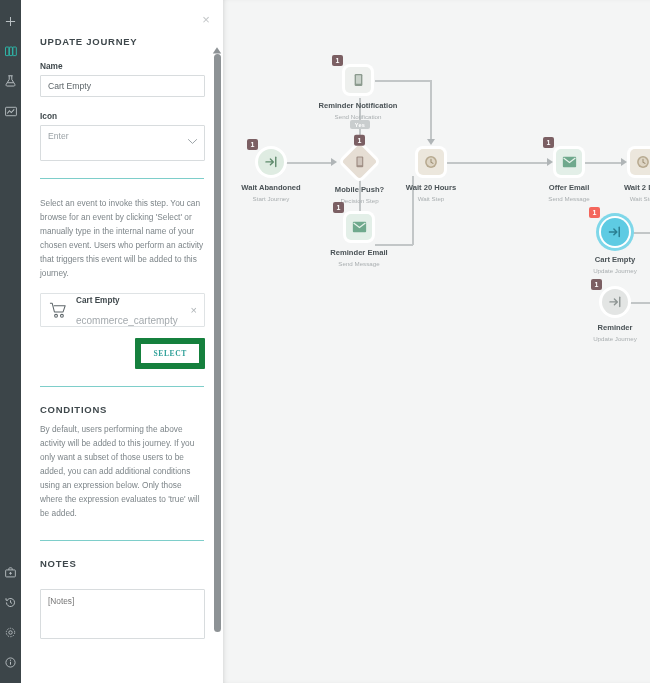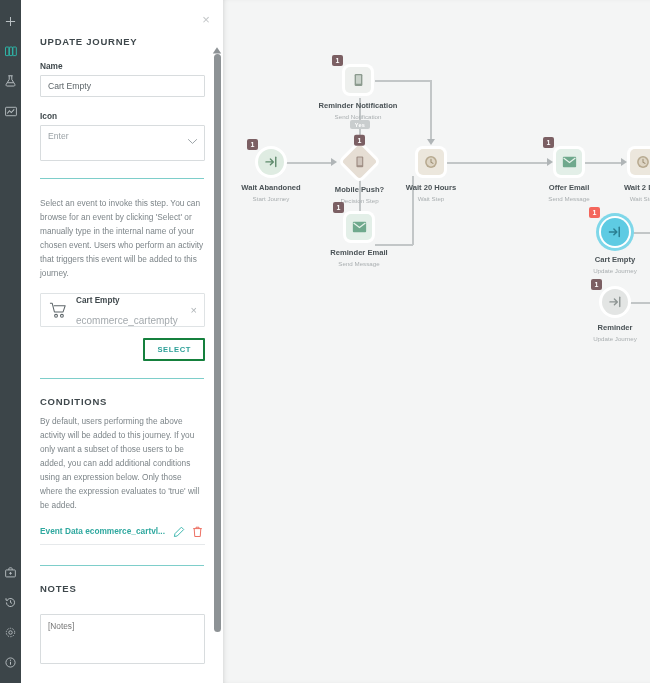--- a/index.html
+++ b/index.html
@@ -132,30 +132,30 @@
     cursor: pointer;
   }
   .event-card .cart-ic { width: 19px; height: 19px; color: #5d6569; flex: 0 0 auto; }
   .event-card .etxt { margin-left: 8px; flex: 1 1 auto; min-width: 0; }
   .event-card .etitle { font-size: 8.2px; font-weight: bold; color: #3f484c; line-height: 11px; }
   .event-card .esub { font-size: 10px; color: #a3a9ad; line-height: 10px; margin-top: 10px; }
   .event-card .ex { color: #aeb4b7; font-size: 11px; cursor: pointer; padding-left: 4px; }
 
   .btn-row { display: flex; justify-content: flex-end; margin-top: 11px; }
   .btn-outline {
-    border: 2px solid #15803d;
+    border: 6px solid #15803d;
     color: #2c9f97;
     background: #fff;
     font-size: 7.6px;
     font-weight: bold;
     letter-spacing: 0.6px;
     padding: 5px 12px;
     cursor: pointer;
     border-radius: 1px;
-    font-family: Liberation Sans, sans-serif;
+    font-family: Liberation Serif, serif;
   }
 
   
   .cond-row {
     display: flex; align-items: center;
     margin-top: 12px;
     border-bottom: 1px solid #e6e9eb;
     padding-bottom: 7px;
   }
   .cond-txt {
@@ -419,33 +419,20 @@
       </div>
 
       <div class="divider-wrap" style="margin-top:17px;">
           <div class="divider" style="margin-top:0;"></div>
         </div>
 
       <div class="sec" style="padding-top:17px;">
         <div class="sec-title">CONDITIONS</div>
         <div class="sec-desc">By default, users performing the above activity will be added to this journey. If you only want a subset of those users to be added, you can add additional conditions using an expression below. Only those where the expression evaluates to 'true' will be added.</div>
 
-        <div class="cond-row">
-          <span class="cond-txt">Event Data ecommerce_cartvl...</span>
-          <span class="cond-ic edit">
-            <svg width="12" height="12" viewBox="0 0 13 13">
-              <path d="M9.1 1.3l2.5 2.5-7 7-3.1.6.6-3.1z" stroke="currentColor" fill="none" stroke-width="1.05" stroke-linejoin="round"></path>
-            </svg>
-          </span>
-          <span class="cond-ic del">
-            <svg width="11" height="12" viewBox="0 0 12 13">
-              <path d="M1.3 2.8h9.4M4.4 2.8V1.3h3.2v1.5M2.4 2.8l.6 8.6h6l.6-8.6" stroke="currentColor" fill="none" stroke-width="1.05" stroke-linejoin="round"></path>
-            </svg>
-          </span>
-        </div>
       </div>
 
       <div class="divider-wrap" style="margin-top:20px;">
           <div class="divider" style="margin-top:0;"></div>
         </div>
 
       <div class="sec" style="padding-top:17px;">
         <div class="sec-title">NOTES</div>
         <textarea class="notes-area" placeholder="[Notes]" style=""></textarea>
       </div>

